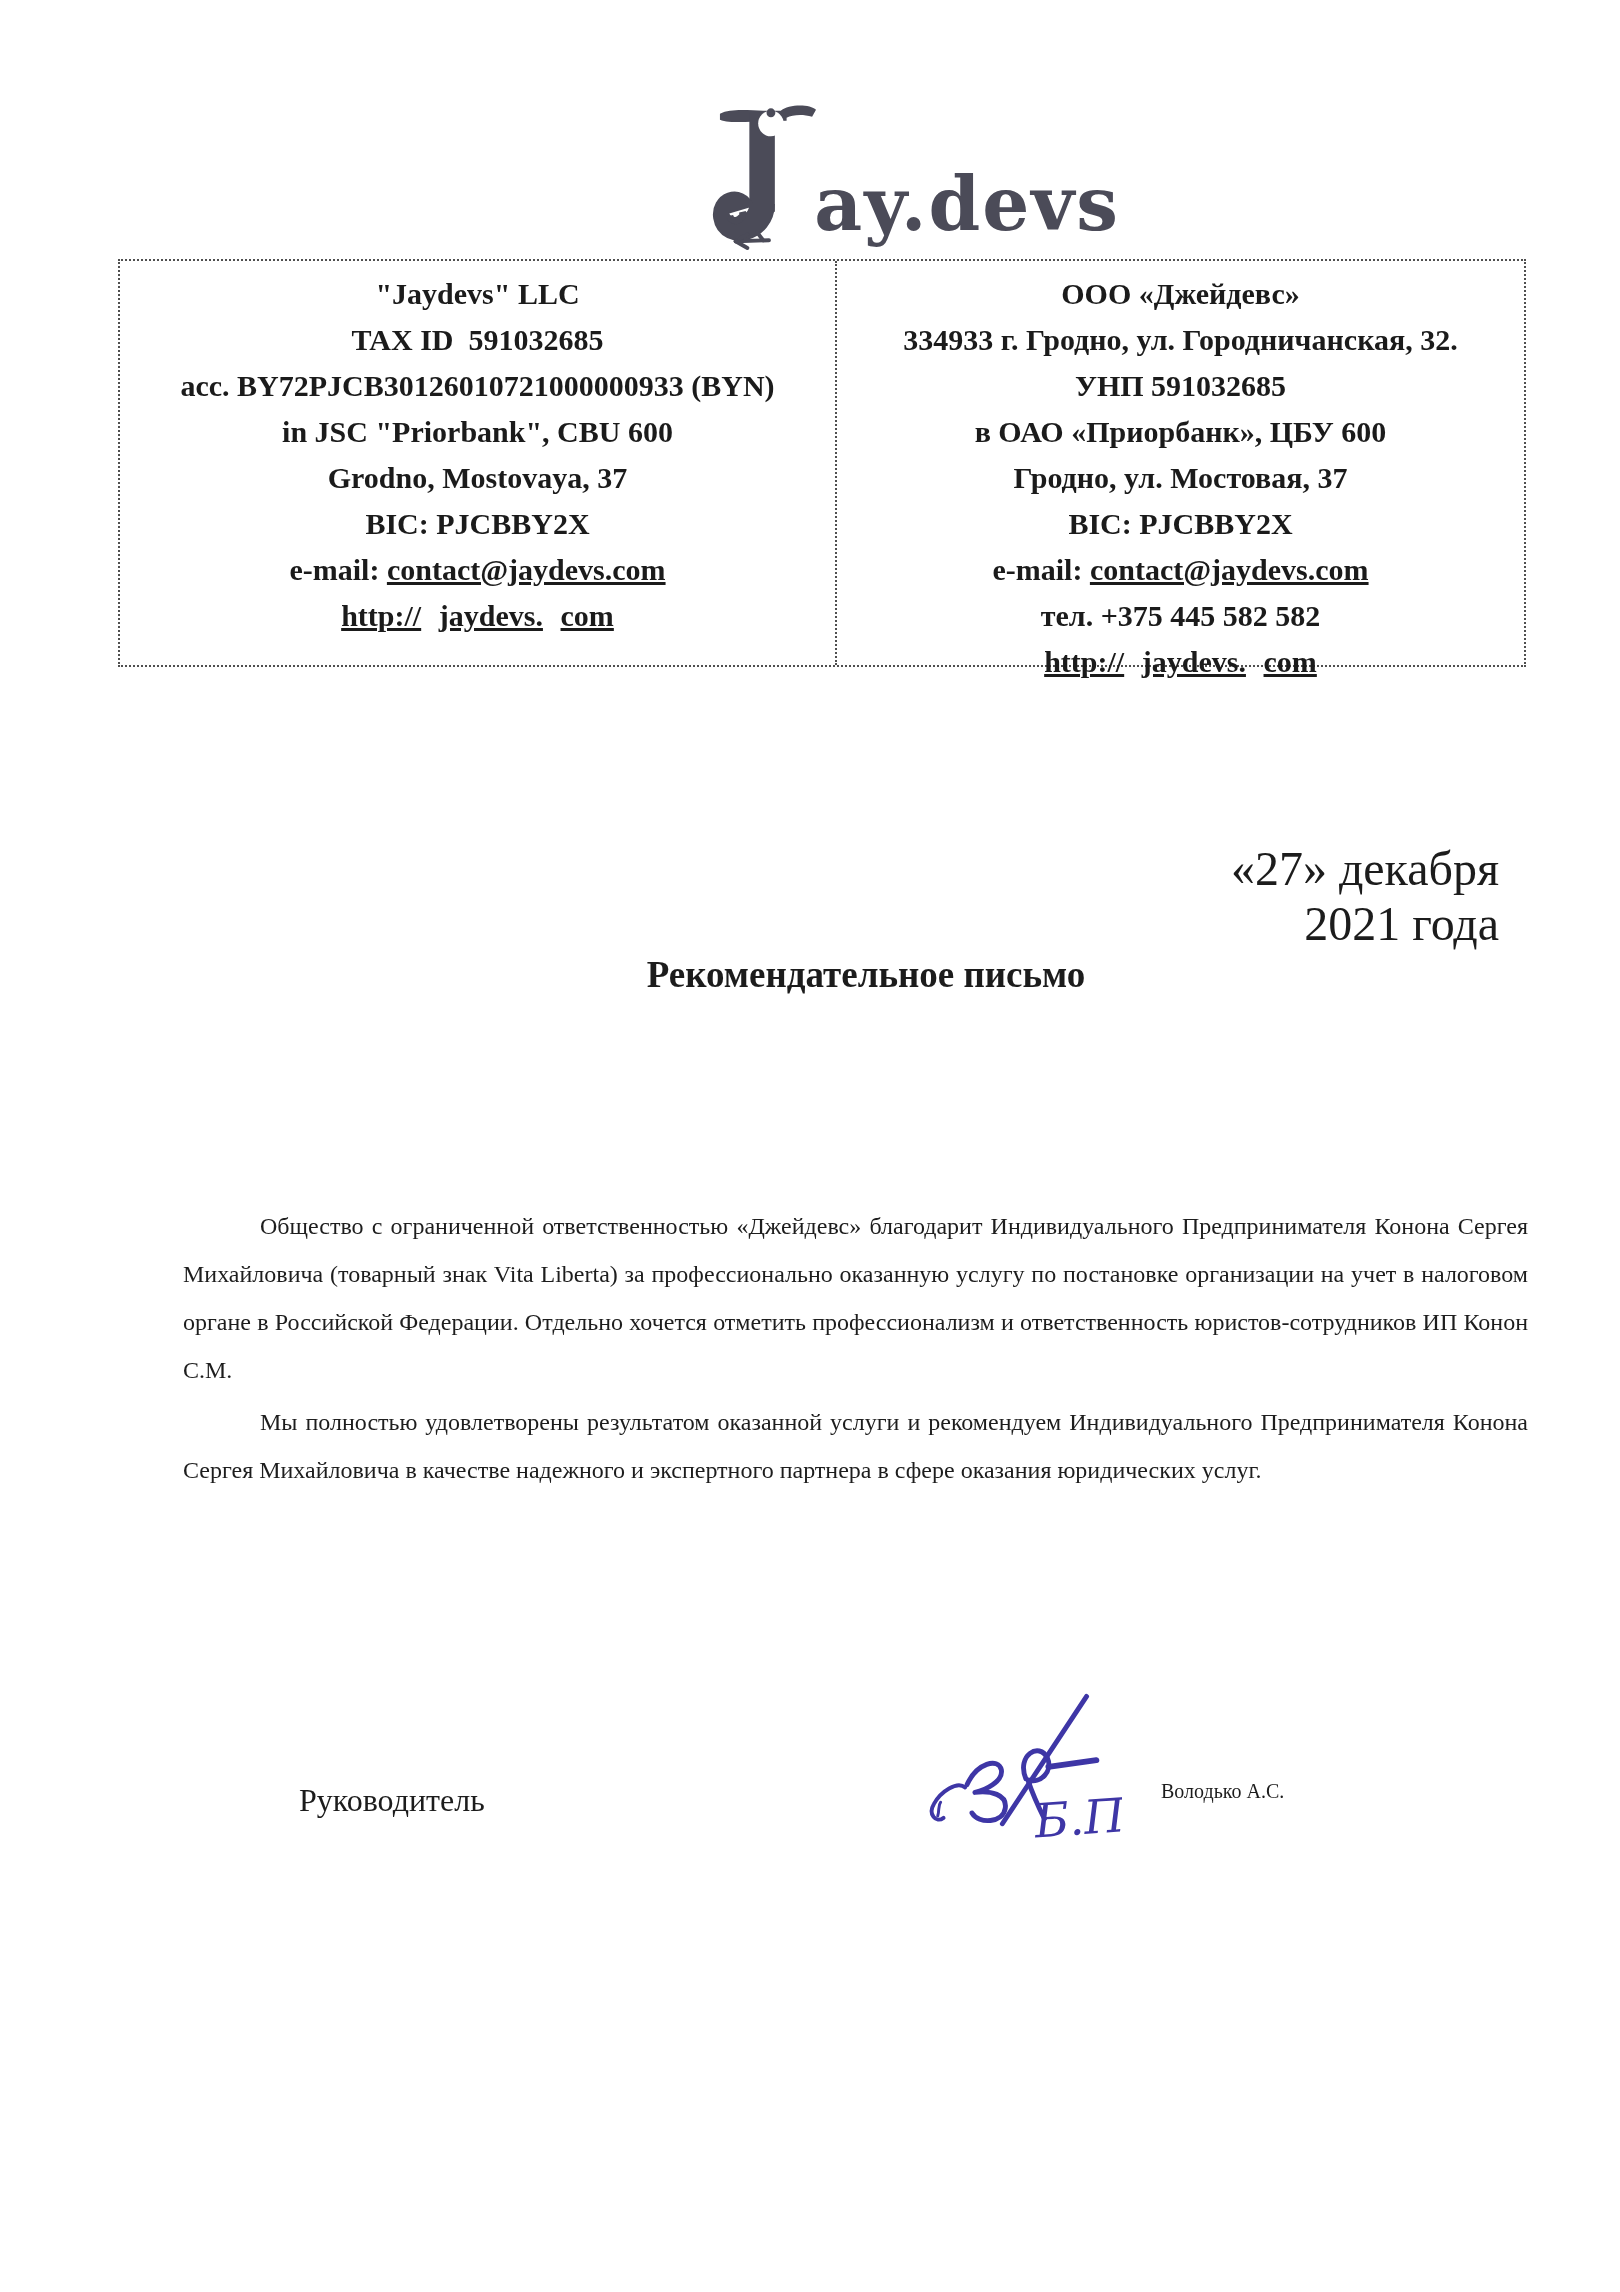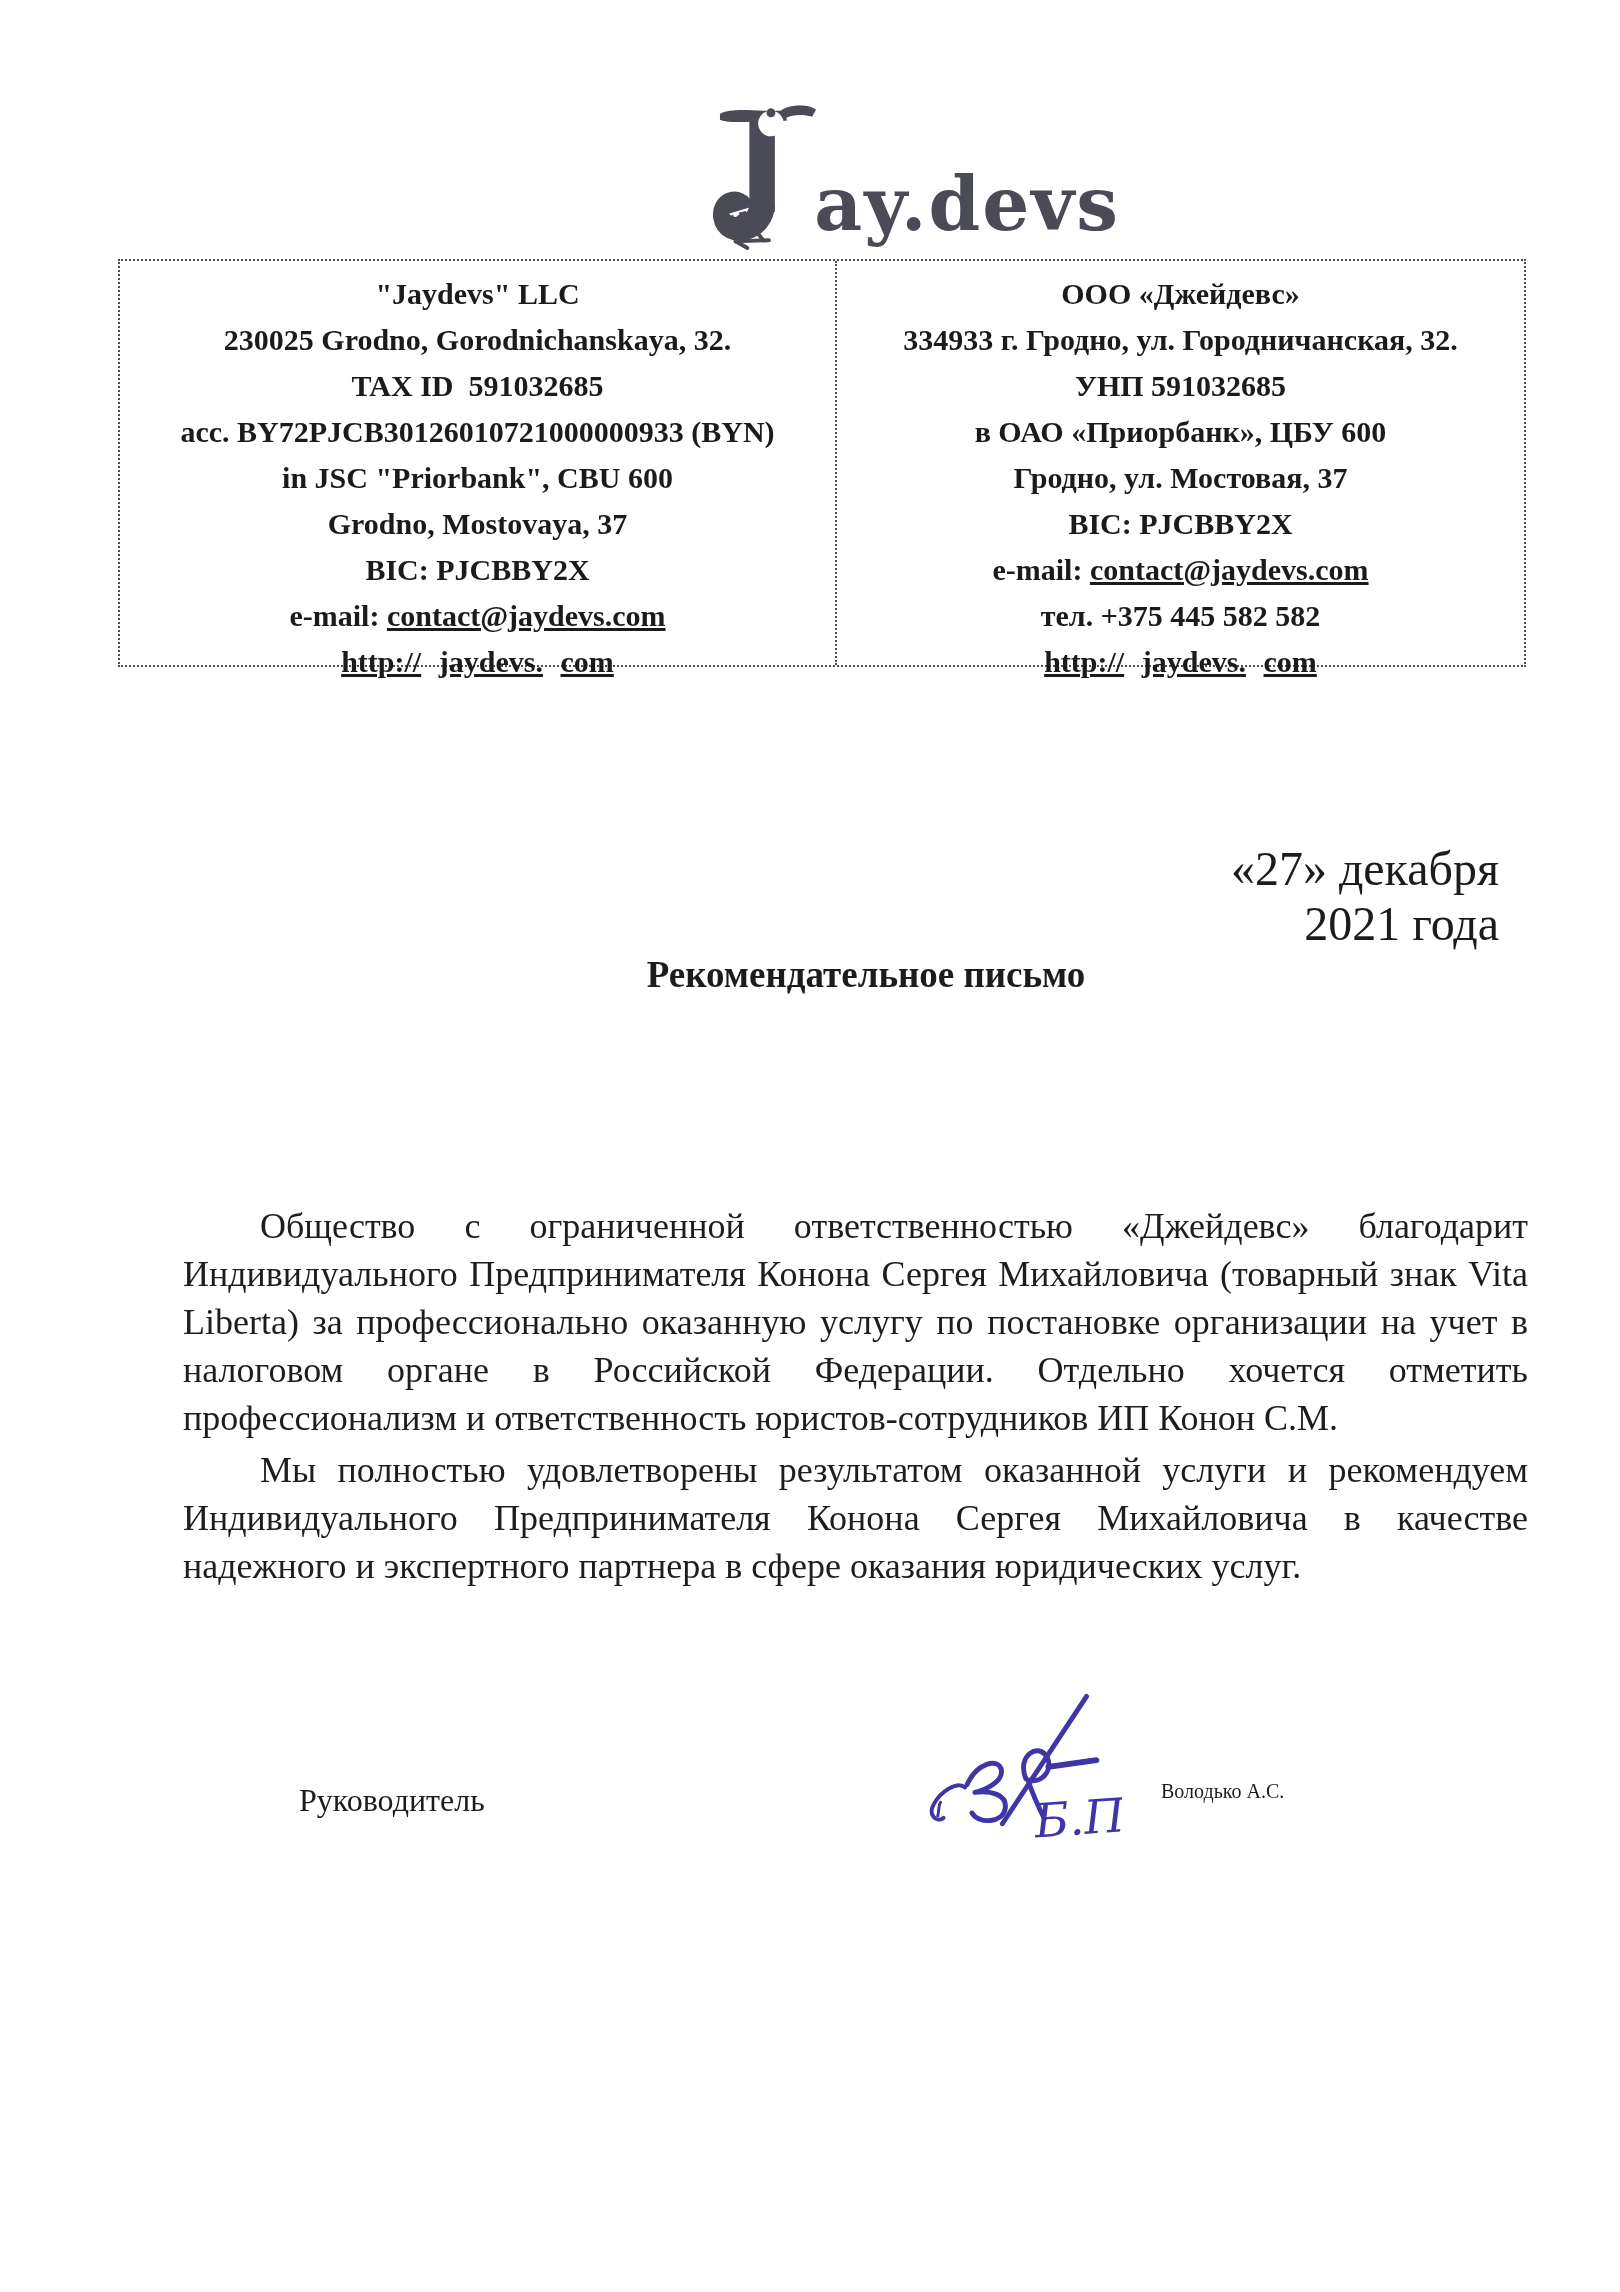--- a/index.html
+++ b/index.html
@@ -26,21 +26,21 @@
   .cline{
     font-weight:bold;font-size:30px;line-height:46px;color:#1b1b1b;
     white-space:pre-wrap;
   }
   .doc-link{color:#1b1b1b;text-decoration:underline;cursor:pointer;}
   .site-seg{margin:0 8.8px;text-decoration:underline;}
   
   .date-line{position:absolute;top:841px;left:1127px;width:372px;text-align:right;font-size:48px;}
   .doc-title{position:absolute;top:953px;left:112px;width:1508px;text-align:center;font-weight:bold;font-size:37px;}
   
-  .body-text{position:absolute;left:183px;top:1202px;width:1345px;font-size:36px;line-height:48px;text-align:justify;color:#1d1d1d;}
+  .body-text{position:absolute;left:183px;top:1202px;width:1345px;font-size:24px;line-height:48px;text-align:justify;color:#1d1d1d;}
   .body-text p{margin:0;text-indent:77px;}
   .body-text p + p{margin-top:3.9px;}
   
   .role-label{position:absolute;left:299px;top:1782px;font-size:32px;}
   .signer-name{position:absolute;left:1161px;top:1780px;font-size:20px;}
   .signature-svg{position:absolute;left:916px;top:1669px;}
 </style>
 </head>
 <body>
 
@@ -69,21 +69,20 @@
       </g>
     </svg>
   </span>
   <span class="logo-text">ay.devs</span>
 </div>
 
 <div class="company-box">
 
   <div class="company-col col-en">
     <div class="cline">"Jaydevs" LLC</div>
-    <div class="cline">230025 Grodno, Gorodnichanskaya, 32.</div>
     <div class="cline">TAX ID  591032685</div>
     <div class="cline">acc. BY72PJCB30126010721000000933 (BYN)</div>
     <div class="cline">in JSC "Priorbank", CBU 600</div>
     <div class="cline">Grodno, Mostovaya, 37</div>
     <div class="cline">BIC: PJCBBY2X</div>
     <div class="cline"><span>e-mail: </span><span class="doc-link">contact@jaydevs.com</span></div>
     <div class="cline"><span class="site-seg">http://</span><span class="site-seg">jaydevs.</span><span class="site-seg">com</span></div>
   </div>
 
   <div class="company-col col-ru">

